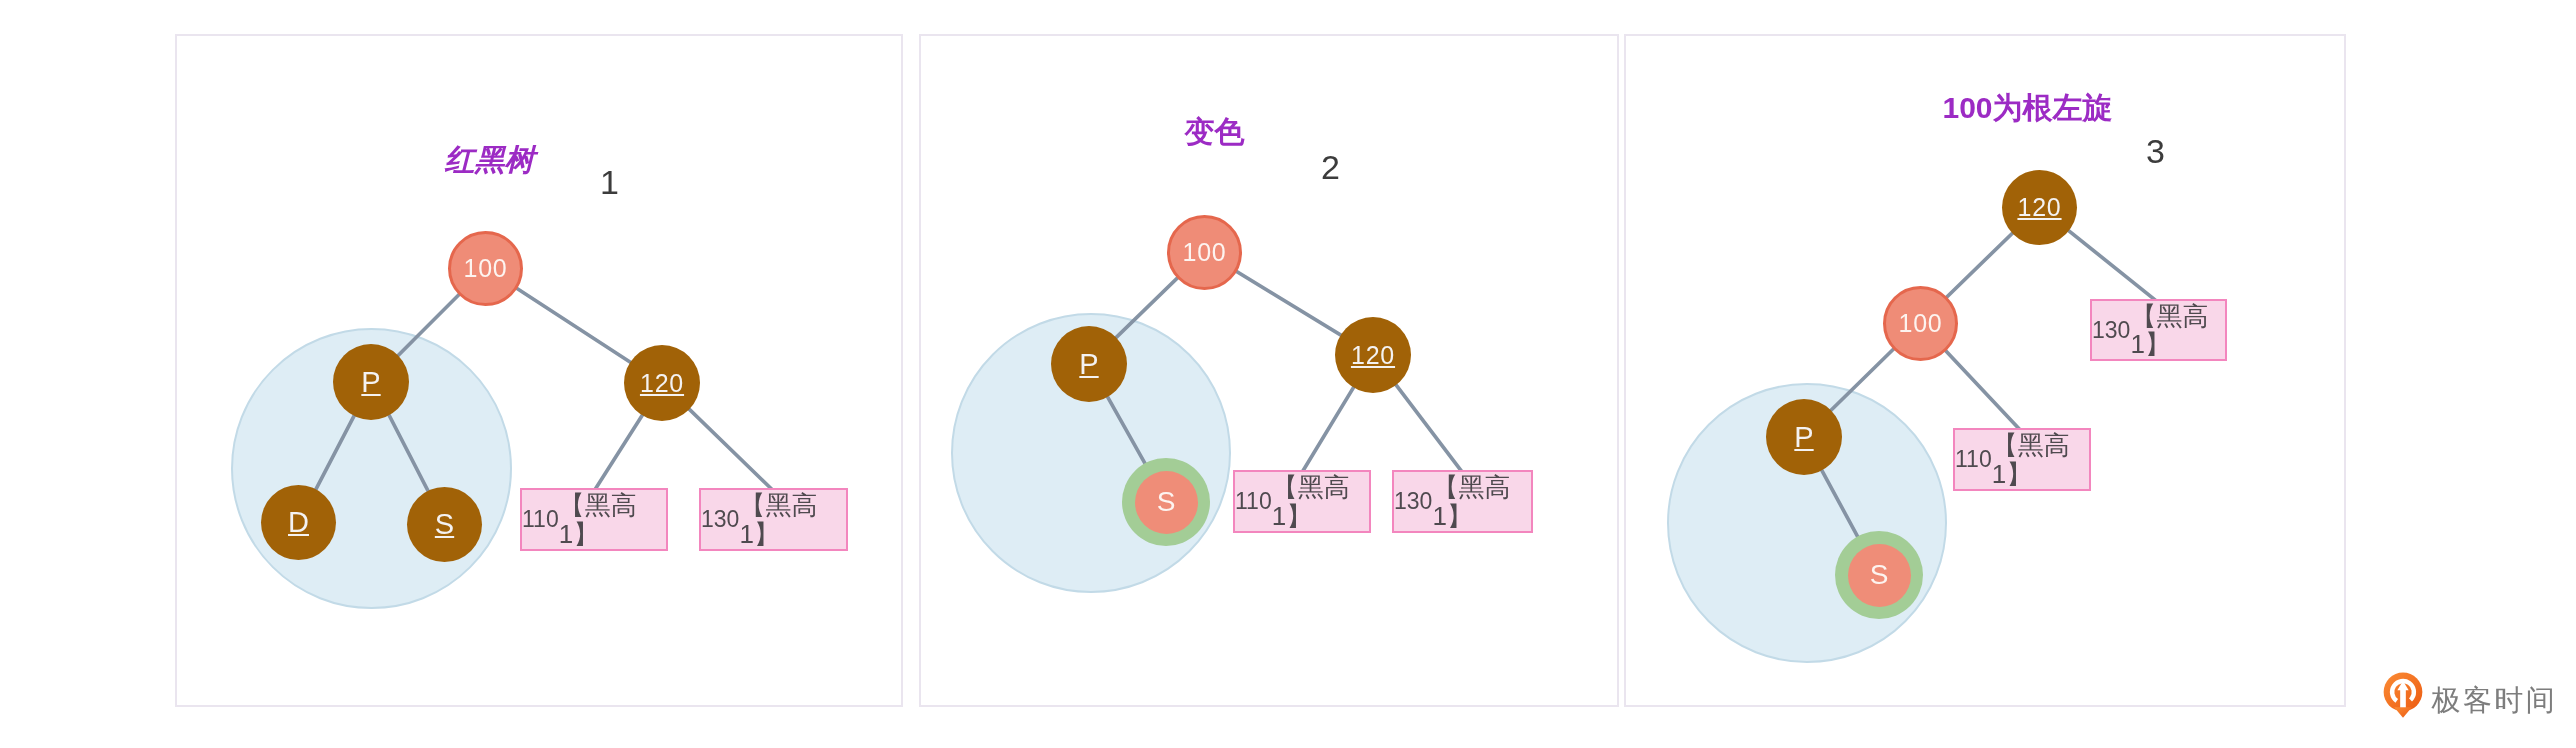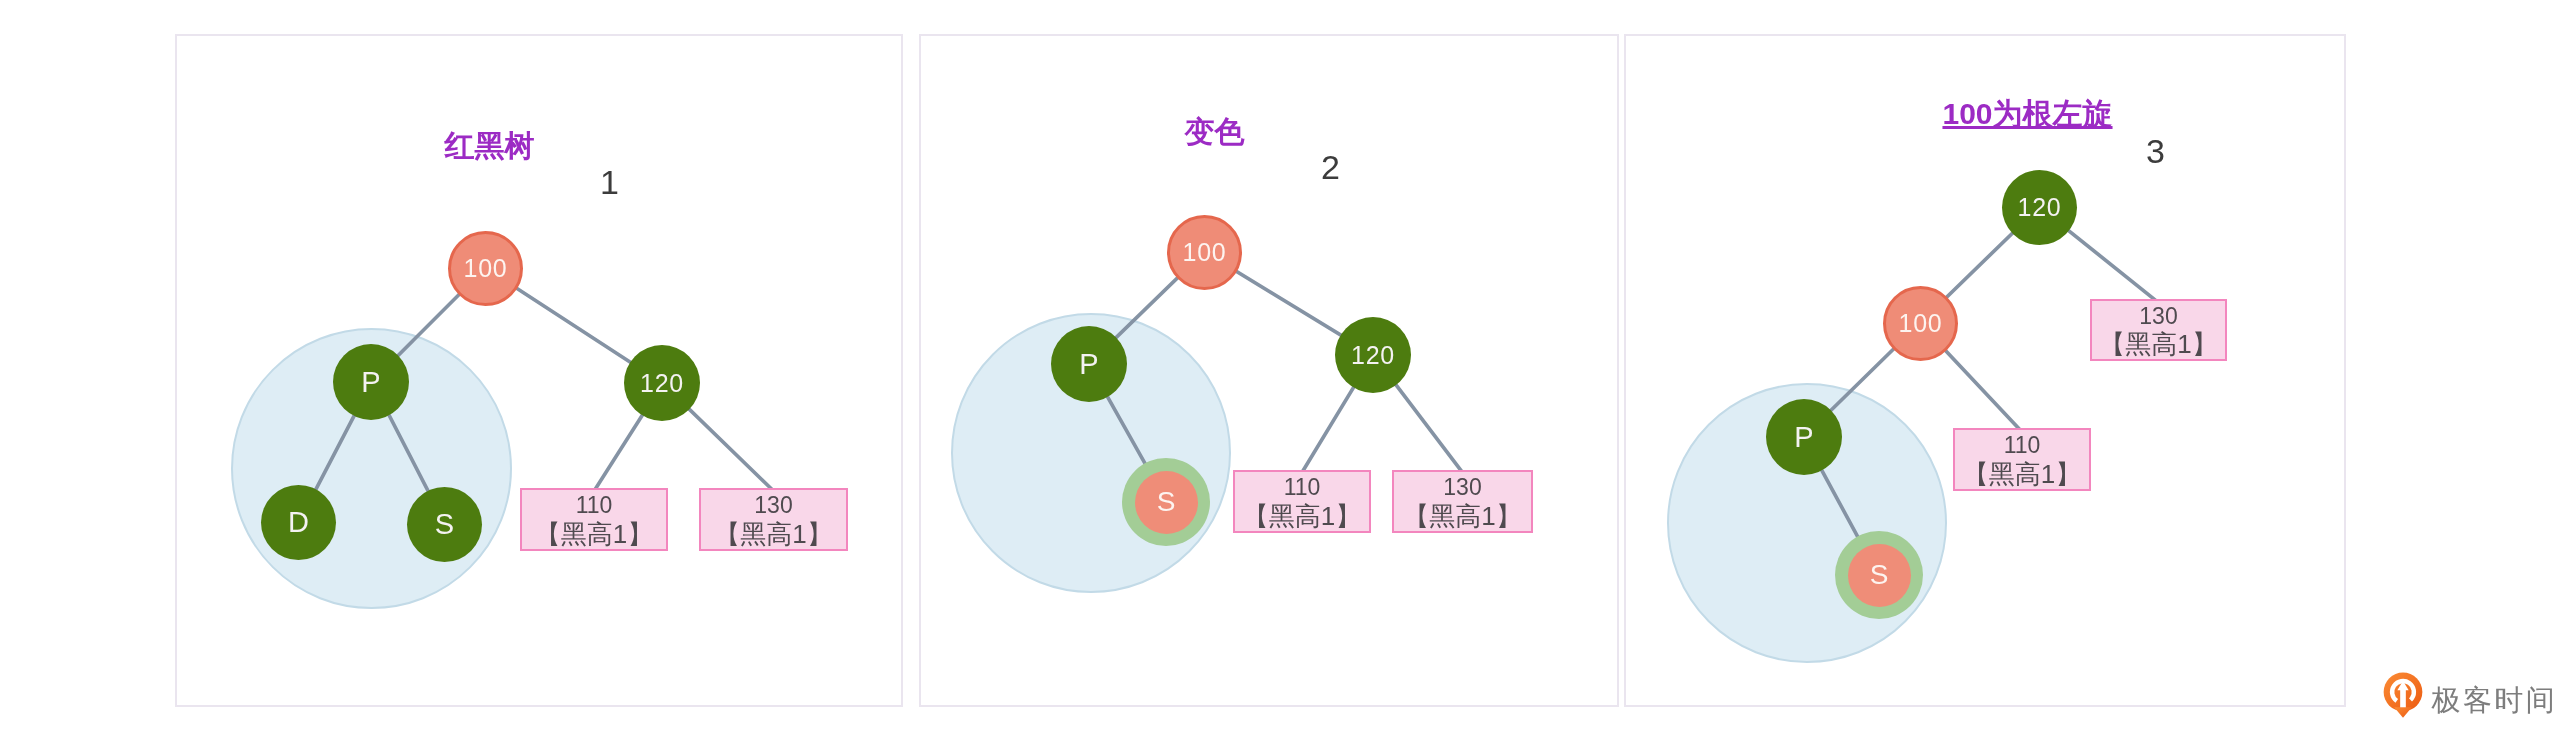--- a/index.html
+++ b/index.html
@@ -13,38 +13,38 @@
   }
   .zone{
     position:absolute;border-radius:50%;background:#DEEDF5;
     border:2.4px solid #C2DAE7;box-sizing:border-box;z-index:1;
   }
   #edges{position:absolute;left:0;top:0;z-index:2;}
   .node{
     position:absolute;border-radius:50%;display:flex;align-items:center;
     justify-content:center;box-sizing:border-box;z-index:3;
   }
-  .node-dark{background:#4d7c0f;color:#F4F2F2;font-size:29px;}
+  .node-dark{background:#a16207;color:#F4F2F2;font-size:29px;text-decoration:underline;}
   .node-dark.numeric{font-size:25px;letter-spacing:0.8px;}
   .node-red{
     background:#EF8C77;border:3.3px solid #E5674D;color:#FDF4F0;
     font-size:25px;letter-spacing:0.8px;
   }
   .ring{
     position:absolute;border-radius:50%;background:#A3CD96;
     display:flex;align-items:center;justify-content:center;z-index:3;
   }
   .ring-inner{
     width:63px;height:63px;border-radius:50%;background:#EF8D78;
     display:flex;align-items:center;justify-content:center;
     color:#FDF4F0;font-size:28px;
   }
   .leaf{
     position:absolute;background:#F9D7E9;border:2.4px solid #F386BE;
-    box-sizing:border-box;display:flex;flex-direction:column;
+    box-sizing:border-box;display:flex;flex-direction:row;
     align-items:center;justify-content:center;color:#4F4A4F;z-index:3;
   }
   .leaf .v{font-size:23px;line-height:28.4px;}
   .leaf .l{font-size:26px;line-height:28.4px;}
   .title{
     position:absolute;width:195px;text-align:center;color:#9C2BC4;
     font-weight:bold;font-size:30px;z-index:3;
   }
   .num{position:absolute;color:#3C3C3C;font-size:34px;z-index:3;}
   .watermark{position:absolute;left:2381px;top:671px;display:flex;align-items:flex-end;z-index:3;}
@@ -78,21 +78,21 @@
     <line x1="1690" y1="437" x2="1800" y2="582"></line>
 
     <line x1="2510" y1="255" x2="2363" y2="398"></line>
     <line x1="2510" y1="255" x2="2656" y2="372"></line>
     <line x1="2363" y1="398" x2="2220" y2="538"></line>
     <line x1="2363" y1="398" x2="2488" y2="531"></line>
     <line x1="2220" y1="538" x2="2312" y2="708"></line>
   </g>
 </svg>
 
-<div class="title" style="left:392px;top:126px;">红黑树</div>
+<div class="title" style="left:392px;top:140px;font-style:italic;">红黑树</div>
 <div class="num" style="left:600px;top:163px;">1</div>
 
 <div class="node node-red" style="left:448px;top:231px;width:75px;height:75px;">100</div>
 <div class="node node-dark" style="left:333px;top:344px;width:76px;height:76px;">P</div>
 <div class="node node-dark" style="left:261px;top:485px;width:75px;height:75px;">D</div>
 <div class="node node-dark" style="left:407px;top:487px;width:75px;height:75px;">S</div>
 <div class="node node-dark numeric" style="left:624px;top:345px;width:76px;height:76px;">120</div>
 
 <div class="leaf" style="left:520px;top:488px;width:148px;height:63px;">
   <div class="v">110</div>
@@ -116,21 +116,21 @@
 
 <div class="leaf" style="left:1233px;top:470px;width:138px;height:63px;">
   <div class="v">110</div>
   <div class="l">【黑高1】</div>
 </div>
 <div class="leaf" style="left:1392px;top:470px;width:141px;height:63px;">
   <div class="v">130</div>
   <div class="l">【黑高1】</div>
 </div>
 
-<div class="title" style="left:1930px;top:94px;text-decoration:underline;">100为根左旋</div>
+<div class="title" style="left:1930px;top:88px;">100为根左旋</div>
 <div class="num" style="left:2146px;top:132px;">3</div>
 
 <div class="node node-dark numeric" style="left:2002px;top:170px;width:75px;height:75px;">120</div>
 <div class="node node-red" style="left:1883px;top:286px;width:75px;height:75px;">100</div>
 <div class="node node-dark" style="left:1766px;top:399px;width:76px;height:76px;">P</div>
 
 <div class="ring" style="left:1835px;top:531px;width:88px;height:88px;">
   <div class="ring-inner">S</div>
 </div>
 

